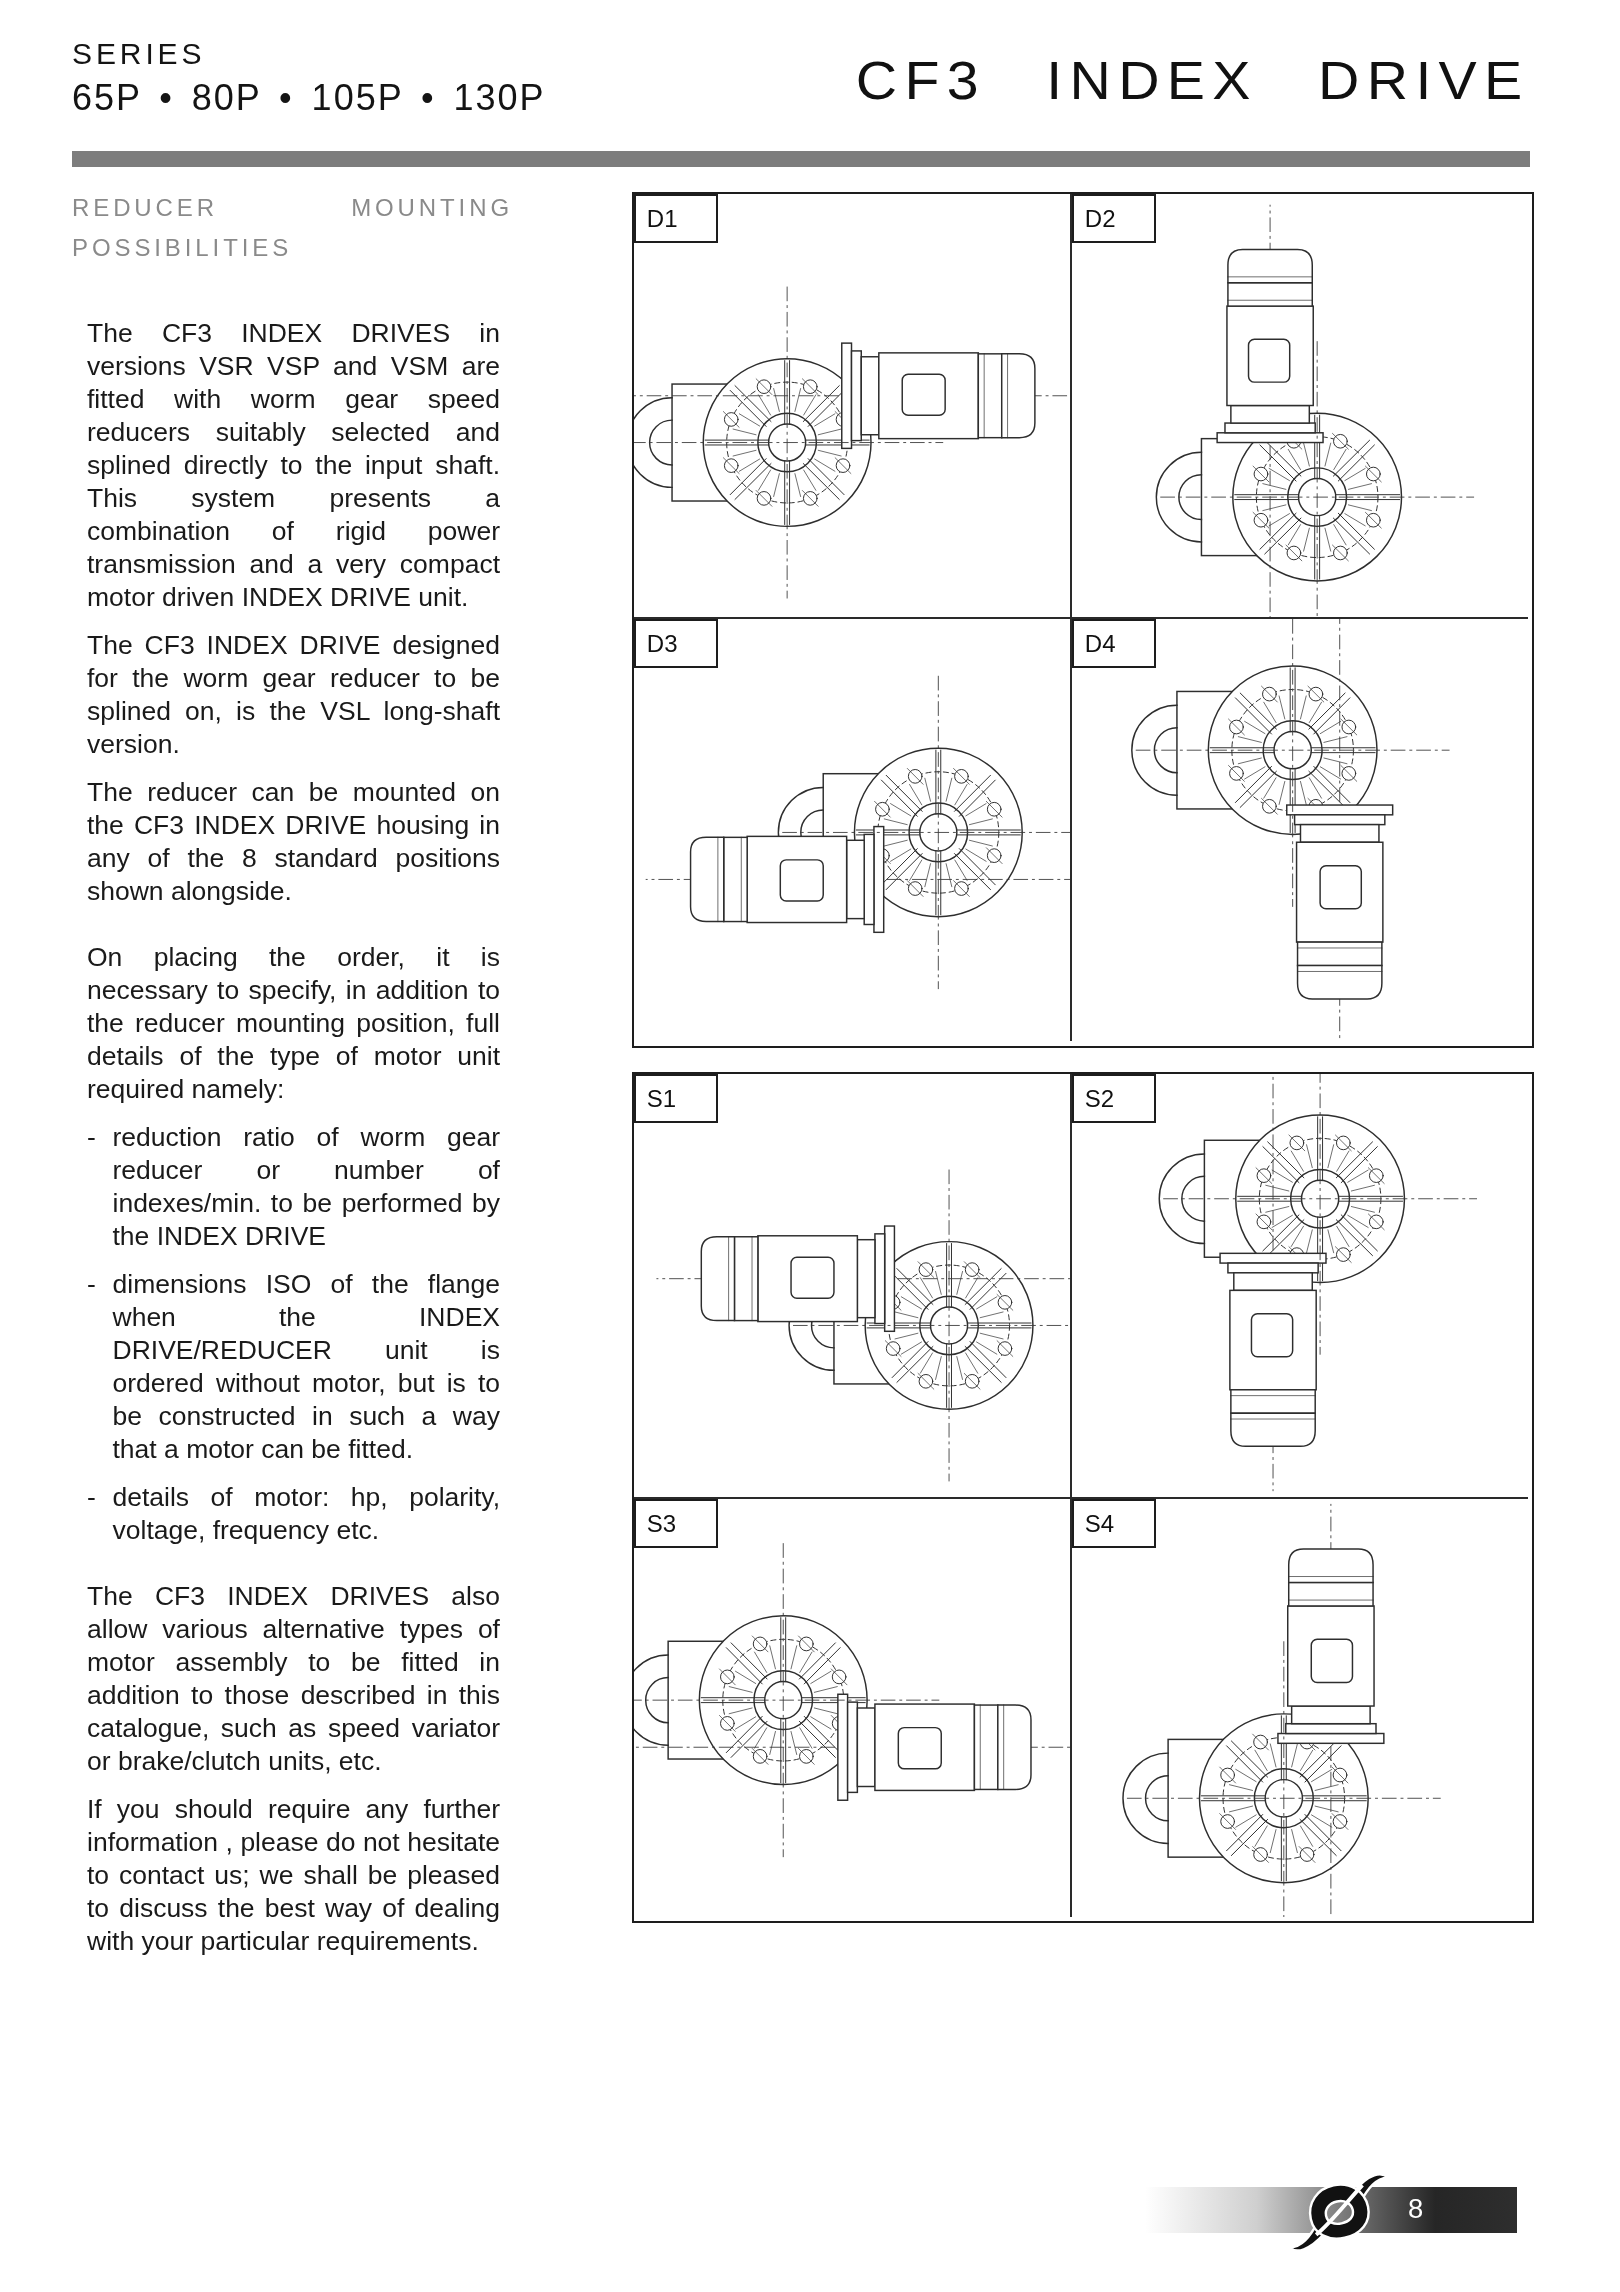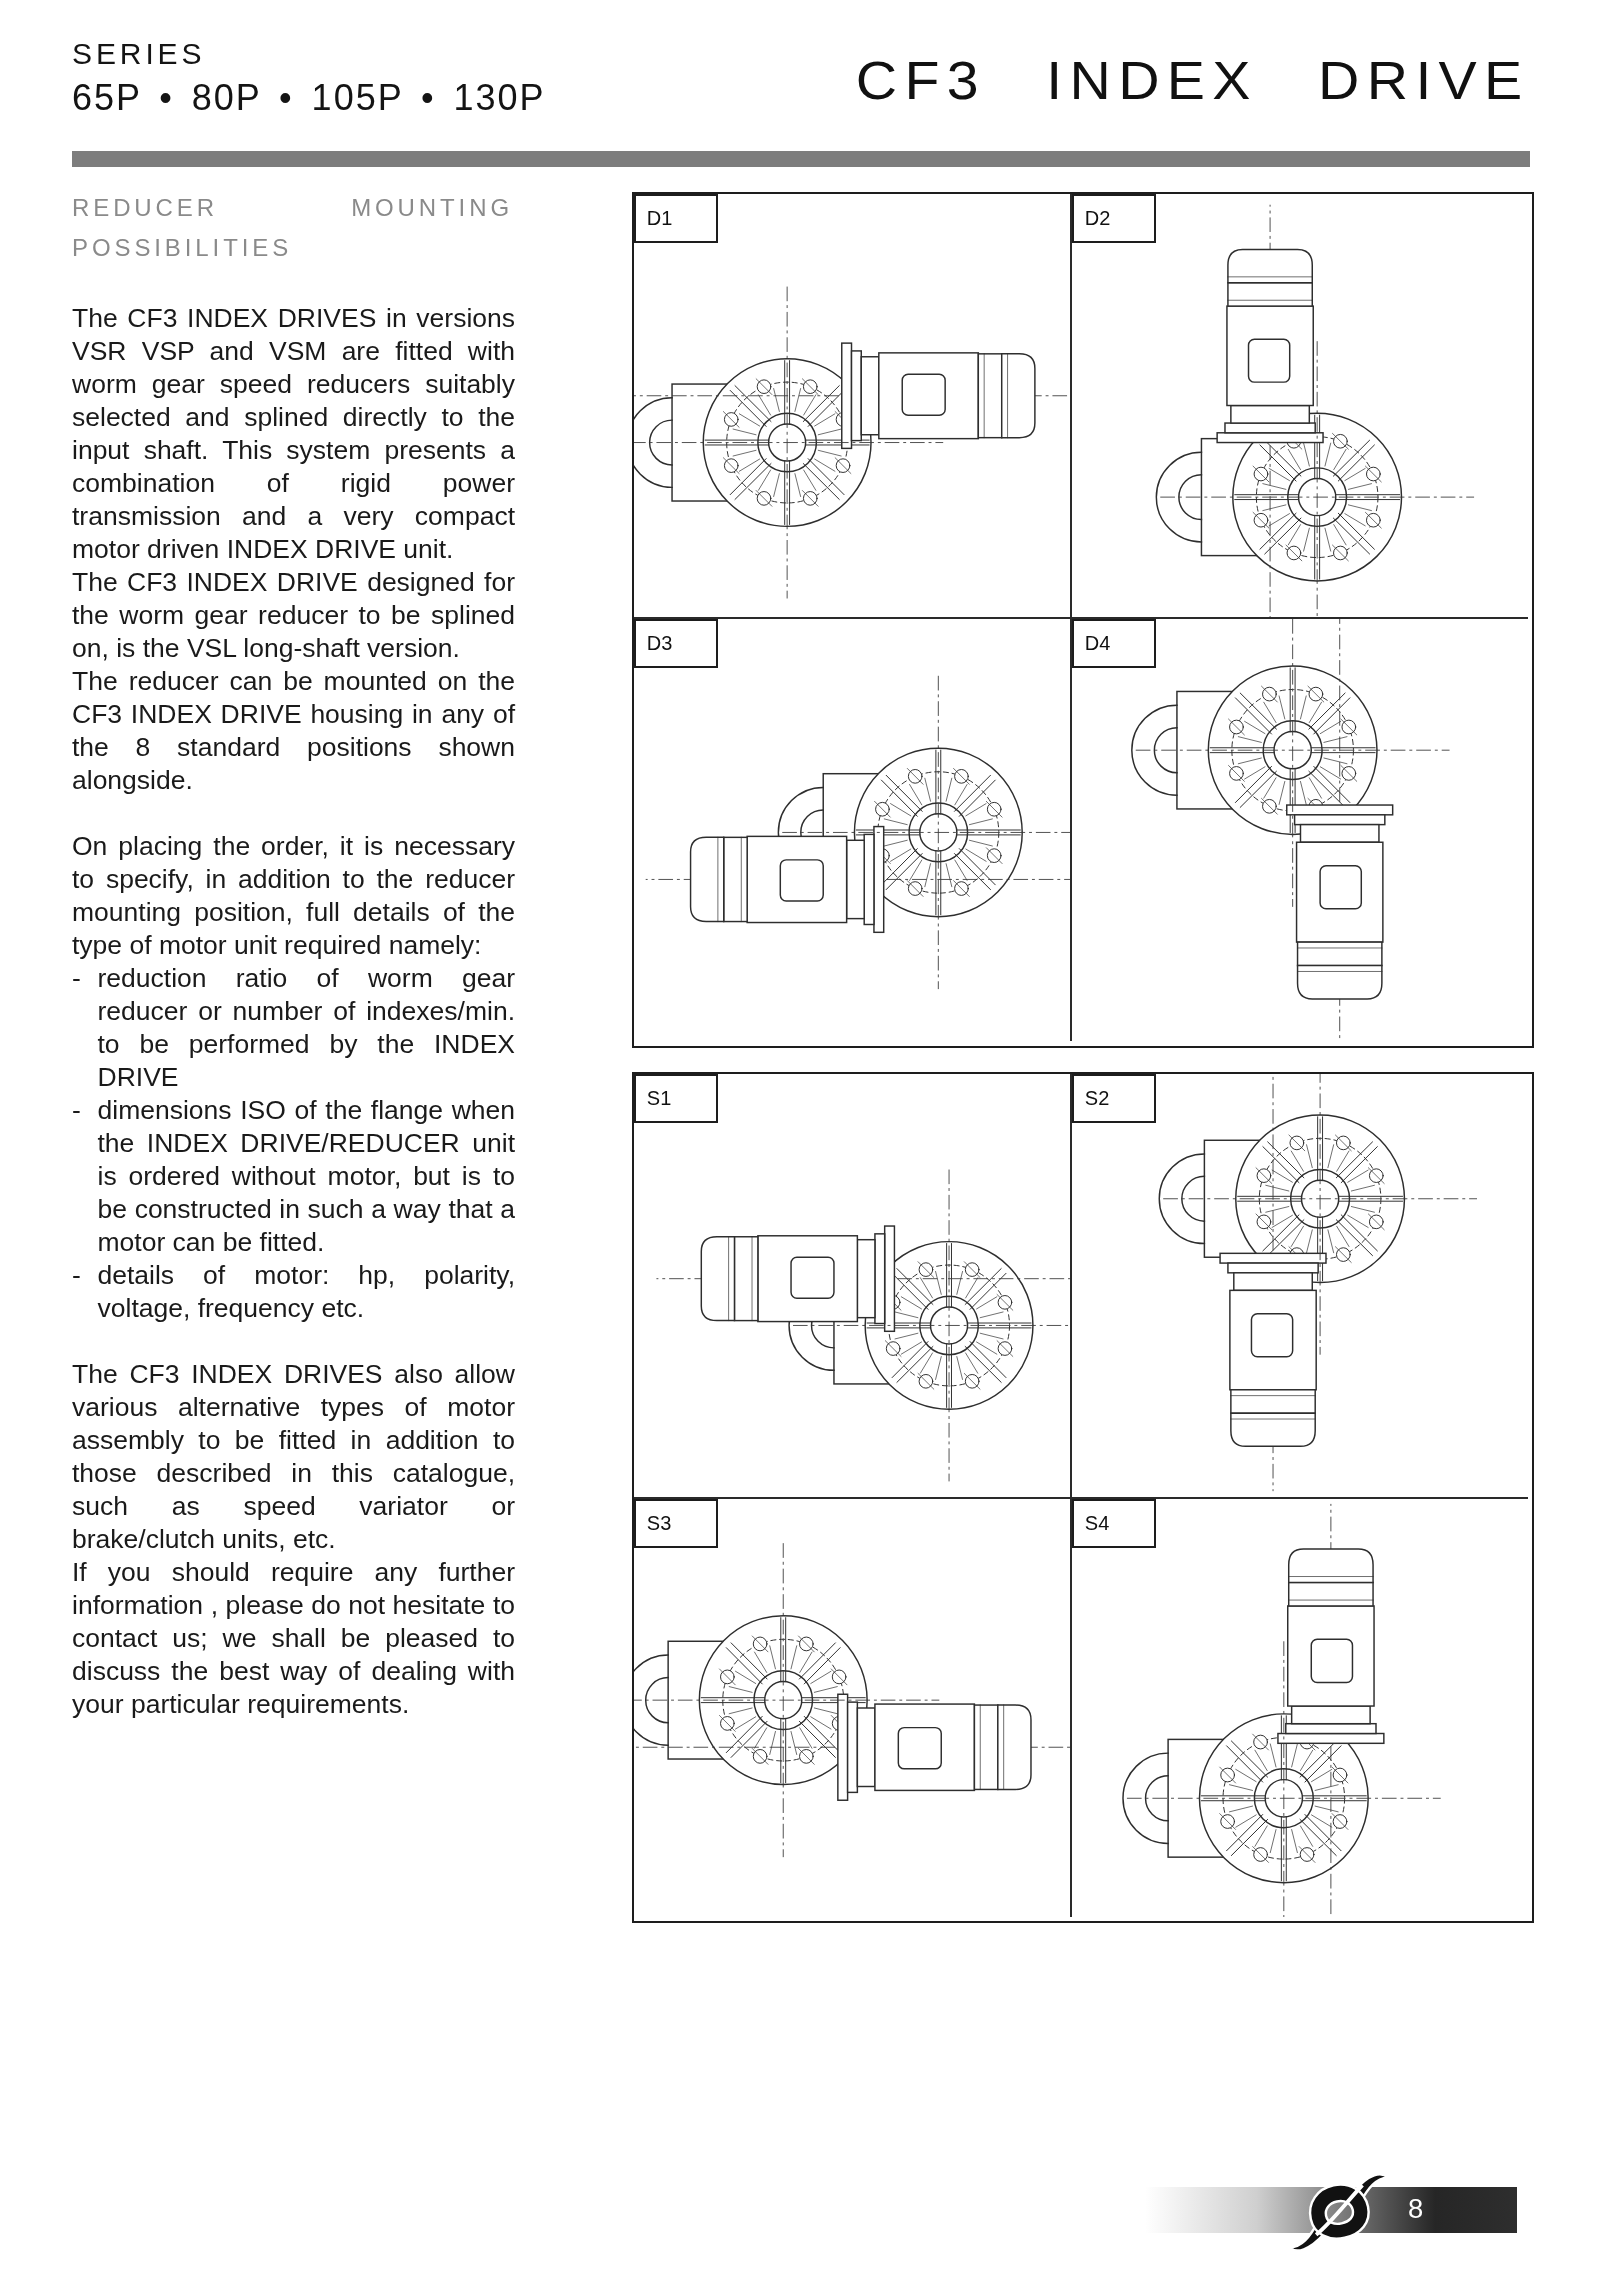--- a/index.html
+++ b/index.html
@@ -22,33 +22,33 @@
   .section-heading{
     position:absolute;left:72px;top:194px;width:441px;
     font-weight:normal;font-size:24px;letter-spacing:3.9px;color:var(--hgray,#8a8a8a);
   }
   .heading-line1{display:flex;justify-content:space-between;}
   .heading-line2{margin-top:11.8px;}
   .text-col{
     position:absolute;left:72px;top:302px;width:443px;
     font-size:26.5px;line-height:33px;text-align:justify;color:var(--ink,#1a1a1a);
   }
-  .text-col p{margin:0;}
+  .text-col p{margin:15px;}
   .gap-before{margin-top:33px !important;}
   .bullet{position:relative;padding-left:25.5px;}
   .bullet .marker{position:absolute;left:0px;top:0px;}
   
   .panel-box{position:absolute;border:2px solid #1d1d1d;background:#fff;}
   .box-d{left:632px;top:192px;width:898px;height:852px;}
   .box-s{left:632px;top:1072px;width:898px;height:847px;}
   .cell{position:absolute;box-sizing:border-box;}
   .cell .drawing{position:absolute;left:0;top:0;width:100%;height:100%;}
   .cell-label{
     position:absolute;left:0;top:0;width:69px;height:45px;border:2px solid #1d1d1d;
-    background:#fff;font-size:20px;color:#111;line-height:45px;padding-left:10.8px;
+    background:#fff;font-size:24px;color:#111;line-height:45px;padding-left:10.8px;
     box-sizing:content-box;
   }
   .cD1{left:0;top:0;width:438px;height:425px;border-right:2px solid #2a2a2a;border-bottom:2px solid #2a2a2a;}
   .cD2{left:438px;top:0;width:456px;height:425px;border-bottom:2px solid #2a2a2a;}
   .cD3{left:0;top:425px;width:438px;height:422px;border-right:2px solid #2a2a2a;}
   .cD4{left:438px;top:425px;width:456px;height:422px;}
   .cS1{left:0;top:0;width:438px;height:425px;border-right:2px solid #2a2a2a;border-bottom:2px solid #2a2a2a;}
   .cS2{left:438px;top:0;width:456px;height:425px;border-bottom:2px solid #2a2a2a;}
   .cS3{left:0;top:425px;width:438px;height:418px;border-right:2px solid #2a2a2a;}
   .cS4{left:438px;top:425px;width:456px;height:418px;}

